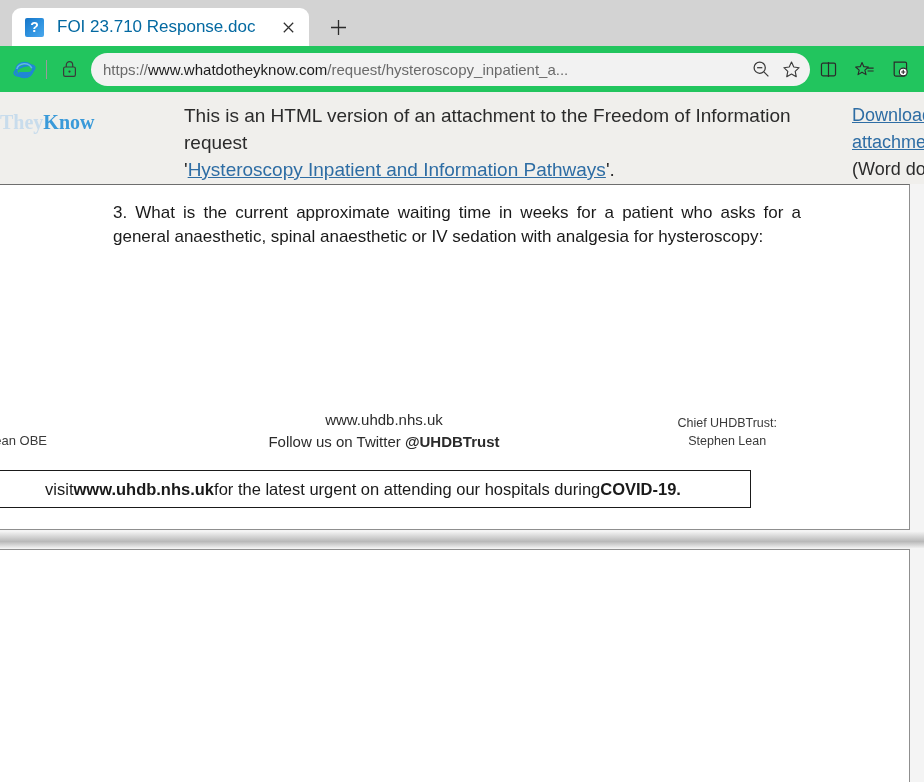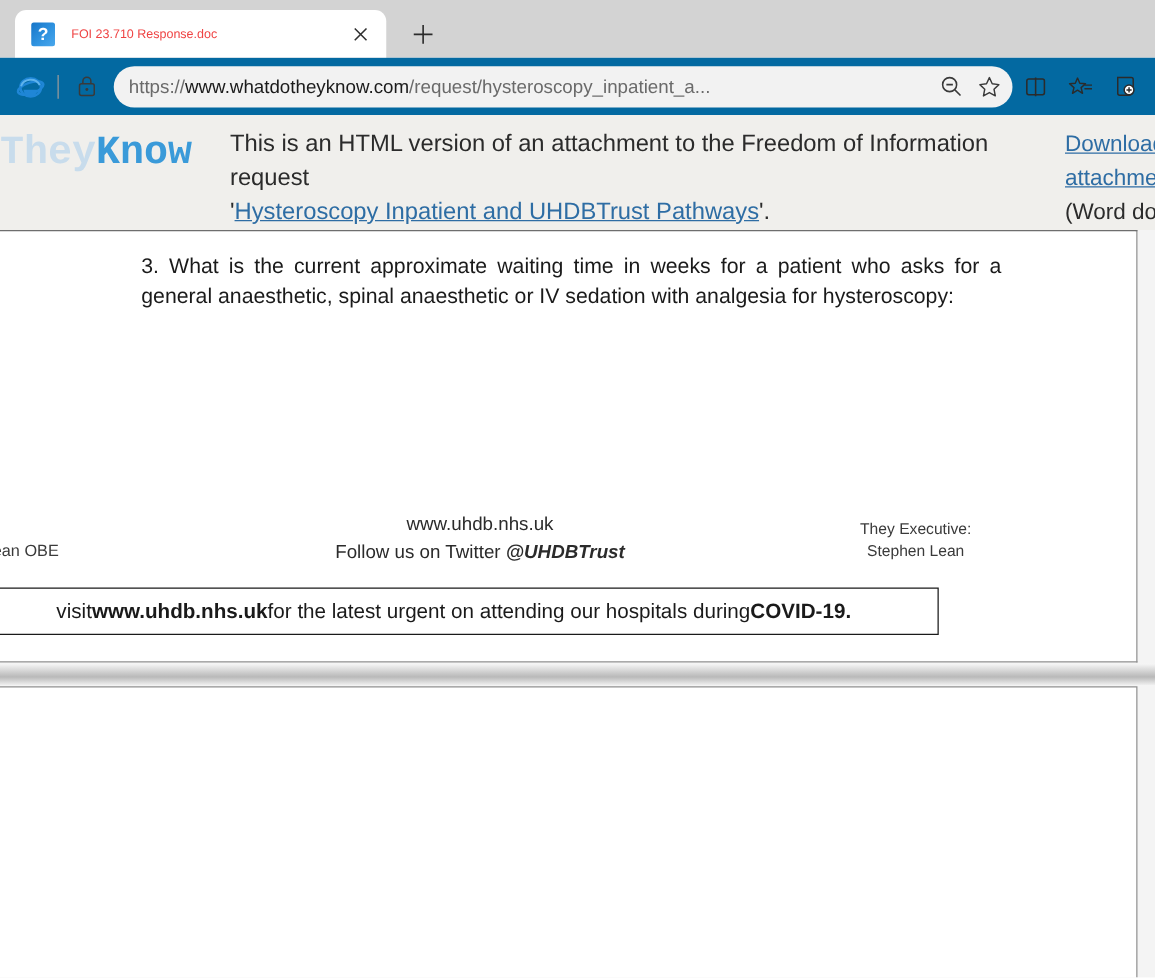--- a/index.html
+++ b/index.html
@@ -41,22 +41,22 @@
   }
   .favicon span {
     color: #ffffff;
     font-size: 14px;
     font-weight: bold;
     line-height: 1;
     font-family: "Liberation Sans", sans-serif;
   }
   .tab-title {
     flex: 1 1 auto;
-    font-size: 10px;
-    color: #ef4444;
+    font-size: 17px;
+    color: #0369a1;
     white-space: nowrap;
     overflow: hidden;
     text-overflow: ellipsis;
   }
   .tab-close {
     width: 26px; height: 26px;
     flex: 0 0 auto;
     display: flex; align-items: center; justify-content: center;
     border-radius: 4px;
     color: #303030;
@@ -64,21 +64,21 @@
   .newtab {
     width: 34px; height: 34px;
     margin-left: 12px; margin-bottom: 2px;
     display: flex; align-items: center; justify-content: center;
     border-radius: 5px;
     color: #2b2b2b;
   }
 
   .toolbar {
     height: 46px;
-    background: #0369a1;
+    background: #22c55e;
     display: flex;
     align-items: center;
     padding: 0 6px;
     gap: 0;
   }
   .tb-icon {
     width: 36px; height: 34px;
     display: flex; align-items: center; justify-content: center;
     flex: 0 0 auto;
     color: #2b2b2b;
@@ -127,23 +127,23 @@
     display: flex;
     align-items: flex-start;
     padding-top: 10px;
     position: relative;
     overflow: hidden;
   }
   .wdtk-logo {
     flex: 0 0 auto;
     padding-left: 0px;
     width: 160px;
-    font-size: 32px;
+    font-size: 20px;
     line-height: 34px;
-    font-family: Liberation Mono, monospace;
+    font-family: Liberation Serif, serif;
     white-space: nowrap;
     margin-top: 3px;
   }
   .wdtk-logo .they { color: #c8dcec; font-weight: bold; }
   .wdtk-logo .know { color: #3a9ad9; font-weight: bold; }
   .wdtk-text {
     flex: 1 1 auto;
     font-size: 19px;
     line-height: 27px;
     color: #2b2b2b;
@@ -224,21 +224,21 @@
   }
   .foot-center {
     position: absolute;
     left: 0; top: 224px;
     width: 790px;
     text-align: center;
     font-size: 15px;
     line-height: 22px;
     color: #2b2b2b;
   }
-  .foot-center b { font-weight: bold; font-style: italic; }
+  .foot-center b { font-weight: bold; }
   .foot-right {
     position: absolute;
     right: 132px; top: 229px;
     text-align: center;
     font-size: 12.5px;
     line-height: 18px;
     color: #3a3a3a;
   }
   .covid-box {
     position: absolute;
@@ -331,21 +331,21 @@
           <path d="M13.9 11.4 v4.4 M11.7 13.6 h4.4" stroke="#2b2b2b" stroke-width="1.2"></path>
         </svg>
       </div>
     </div>
   </div>
 
   <div class="wdtk-banner">
     <div class="wdtk-logo"><span class="they">They</span><span class="know">Know</span></div>
     <div class="wdtk-text">
       <span>This is an HTML version of an attachment to the Freedom of Information request</span><br>
-      <span>'</span><a href="#">Hysteroscopy Inpatient and UHDBTrust Pathways</a><span>'.</span>
+      <span>'</span><a href="#">Hysteroscopy Inpatient and Information Pathways</a><span>'.</span>
     </div>
     <div class="wdtk-right">
       <a href="#">Download</a>
       <a href="#">attachment</a>
       <span class="word">(Word document)</span>
     </div>
   </div>
 
   <div class="doc-area">
 
@@ -357,21 +357,21 @@
 
 
       <div class="foot-left">Lean OBE</div>
 
       <div class="foot-center">
         <div>www.uhdb.nhs.uk</div>
         <div><span>Follow us on Twitter </span><b>@UHDBTrust</b></div>
       </div>
 
       <div class="foot-right">
-        <div>They Executive:</div>
+        <div>Chief UHDBTrust:</div>
         <div>Stephen Lean</div>
       </div>
 
       <div class="covid-box">
         <span>visit </span>
           <b>www.uhdb.nhs.uk</b>
           <span> for the latest urgent on attending our hospitals during </span>
           <b>COVID-19.</b>
       </div>
     </div>

